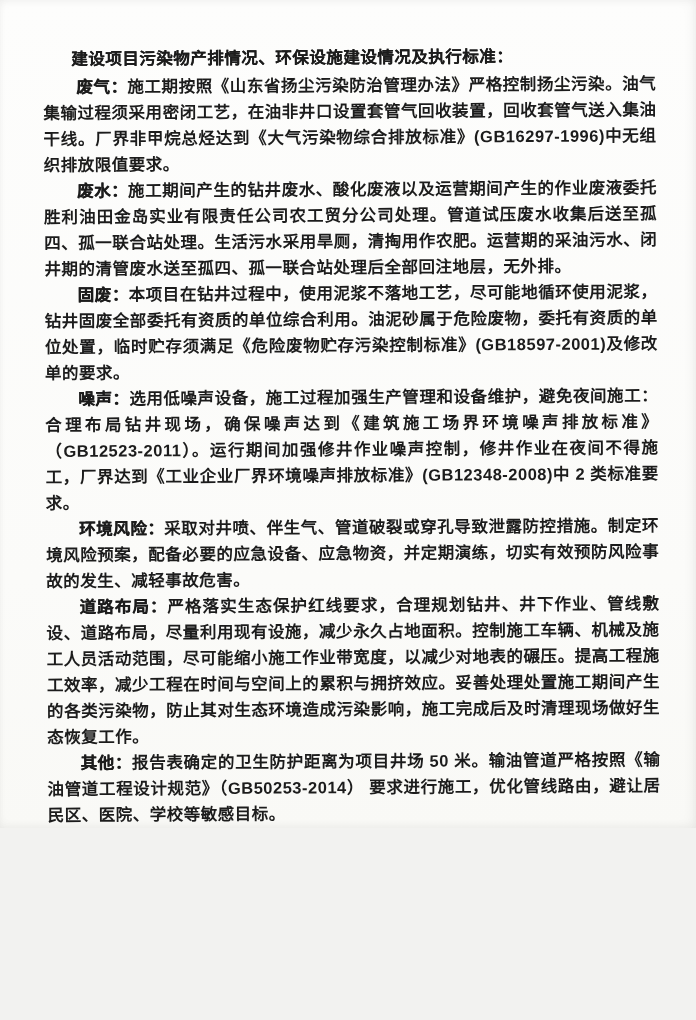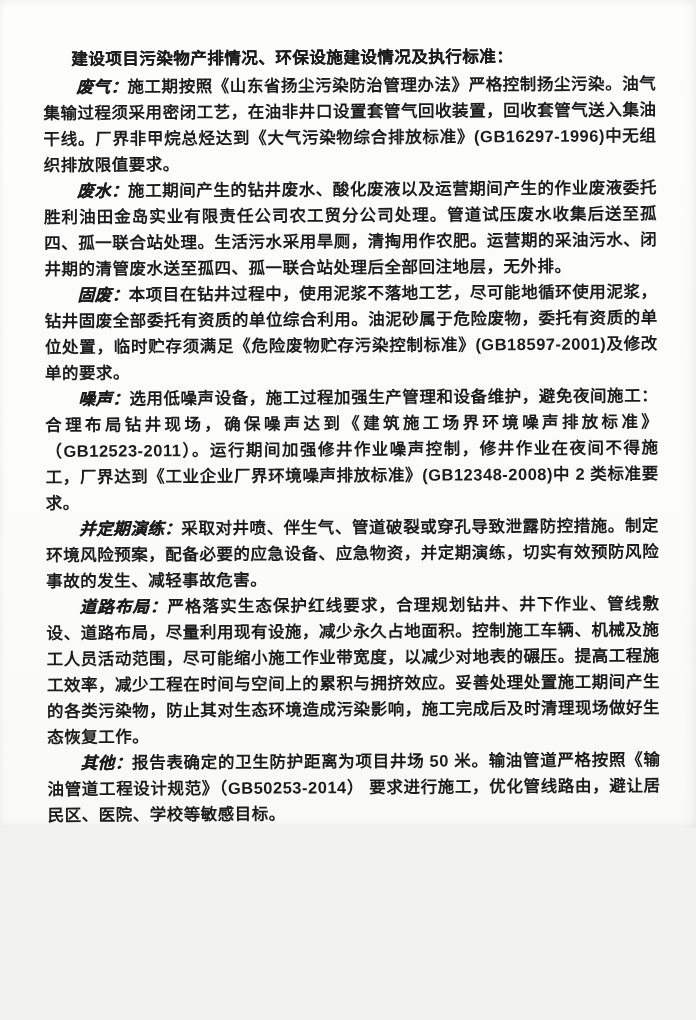--- a/index.html
+++ b/index.html
@@ -33,21 +33,21 @@
     font-weight:bold;
     text-indent:1.7em;
     text-shadow:.4px 0 currentColor;
   }
   p.para{
     margin:0;
     text-indent:2em;
     text-align:justify;
     text-justify:inter-character;
   }
-  .plabel{ text-shadow:.5px 0 currentColor;font-style:italic; }
+  .plabel{ text-shadow:.5px 0 currentColor; }
   .sig-block{ margin-top:26px; text-align:right; }
   .sig-line{ padding-right:12px; line-height:28px; }
   .date-line{ padding-right:30px; line-height:30px; }
 
   .stamp-wrap{
     position:absolute;left:446px;top:816px;width:170px;height:170px;
     transform:rotate(-14deg);
     mix-blend-mode:multiply;
     opacity:.9;
     pointer-events:none;
@@ -67,21 +67,21 @@
     <h1 class="doc-title">建设项目污染物产排情况、环保设施建设情况及执行标准：</h1>
 
     <p class="para"><span class="plabel">废气：</span><span>施工期按照《山东省扬尘污染防治管理办法》严格控制扬尘污染。油气集输过程须采用密闭工艺，在油非井口设置套管气回收装置，回收套管气送入集油干线。厂界非甲烷总烃达到《大气污染物综合排放标准》(GB16297-1996)中无组织排放限值要求。</span></p>
 
     <p class="para"><span class="plabel">废水：</span><span>施工期间产生的钻井废水、酸化废液以及运营期间产生的作业废液委托胜利油田金岛实业有限责任公司农工贸分公司处理。管道试压废水收集后送至孤四、孤一联合站处理。生活污水采用旱厕，清掏用作农肥。运营期的采油污水、闭井期的清管废水送至孤四、孤一联合站处理后全部回注地层，无外排。</span></p>
 
     <p class="para"><span class="plabel">固废：</span><span>本项目在钻井过程中，使用泥浆不落地工艺，尽可能地循环使用泥浆，钻井固废全部委托有资质的单位综合利用。油泥砂属于危险废物，委托有资质的单位处置，临时贮存须满足《危险废物贮存污染控制标准》(GB18597-2001)及修改单的要求。</span></p>
 
     <p class="para"><span class="plabel">噪声：</span><span>选用低噪声设备，施工过程加强生产管理和设备维护，避免夜间施工：合理布局钻井现场，确保噪声达到《建筑施工场界环境噪声排放标准》（GB12523-2011）。运行期间加强修井作业噪声控制，修井作业在夜间不得施工，厂界达到《工业企业厂界环境噪声排放标准》(GB12348-2008)中 2 类标准要求。</span></p>
 
-    <p class="para"><span class="plabel">并定期演练：</span><span>采取对井喷、伴生气、管道破裂或穿孔导致泄露防控措施。制定环境风险预案，配备必要的应急设备、应急物资，并定期演练，切实有效预防风险事故的发生、减轻事故危害。</span></p>
+    <p class="para"><span class="plabel">环境风险：</span><span>采取对井喷、伴生气、管道破裂或穿孔导致泄露防控措施。制定环境风险预案，配备必要的应急设备、应急物资，并定期演练，切实有效预防风险事故的发生、减轻事故危害。</span></p>
 
     <p class="para"><span class="plabel">道路布局：</span><span>严格落实生态保护红线要求，合理规划钻井、井下作业、管线敷设、道路布局，尽量利用现有设施，减少永久占地面积。控制施工车辆、机械及施工人员活动范围，尽可能缩小施工作业带宽度，以减少对地表的碾压。提高工程施工效率，减少工程在时间与空间上的累积与拥挤效应。妥善处理处置施工期间产生的各类污染物，防止其对生态环境造成污染影响，施工完成后及时清理现场做好生态恢复工作。</span></p>
 
     <p class="para"><span class="plabel">其他：</span><span>报告表确定的卫生防护距离为项目井场 50 米。输油管道严格按照《输油管道工程设计规范》（GB50253-2014） 要求进行施工，优化管线路由，避让居民区、医院、学校等敏感目标。</span></p>
 
     <div class="sig-block">
       <div class="sig-line">中国石油化工股份有限公司胜利油田分公司孤岛采油厂</div>
       <div class="date-line">2019 年 1 月</div>
     </div>
 

